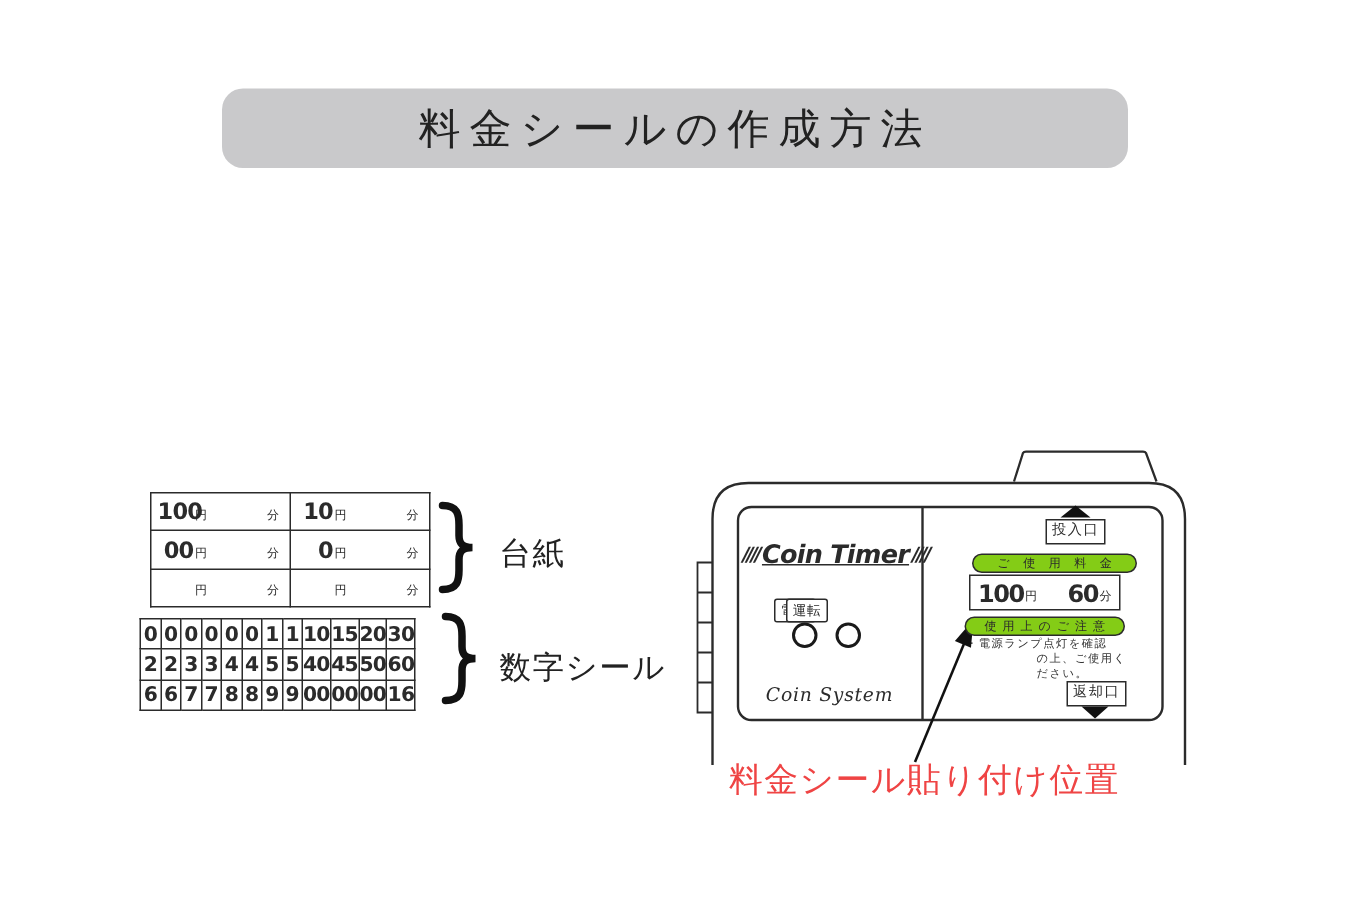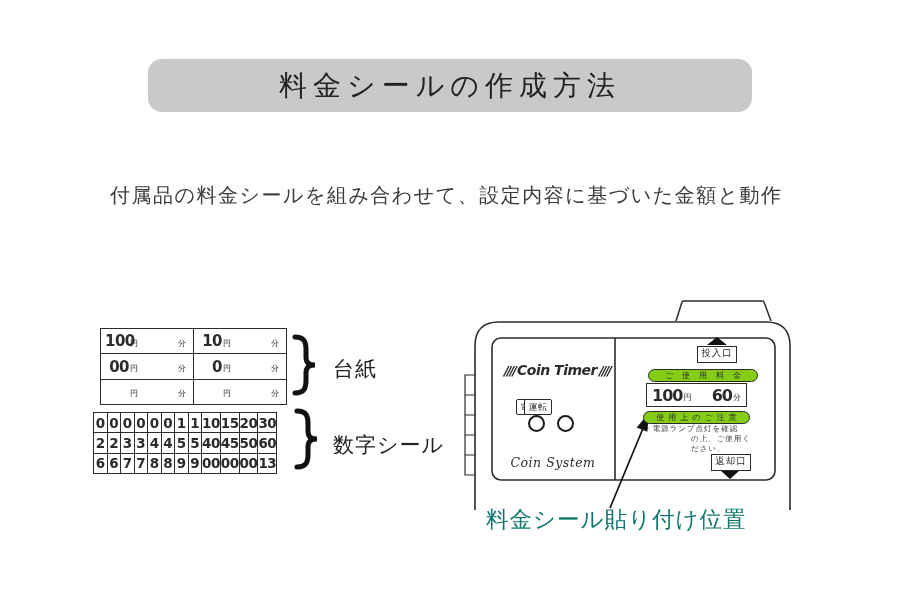--- a/index.html
+++ b/index.html
@@ -33,21 +33,21 @@
   .brace{position:absolute;}
   .side-label{position:absolute;font-size:21px;letter-spacing:1px;color:#222;}
   .label-daishi{left:333px;top:355px;}
   .label-digits{left:333px;top:431px;}
   
   .device-svg{position:absolute;left:455px;top:295px;}
   
   .logo{position:absolute;left:496px;top:360px;width:122px;height:20px;
     display:flex;align-items:center;justify-content:center;font-style:italic;}
   .logo .sl{font-size:13px;font-weight:700;letter-spacing:-2px;padding:0 2px;}
-  .logo .nm{font-size:14px;font-weight:800;letter-spacing:-0.5px;white-space:nowrap;}
+  .logo .nm{font-size:17px;font-weight:800;letter-spacing:-0.5px;white-space:nowrap;text-decoration:underline;}
   .panel-btn{position:absolute;width:26px;height:14px;border:1.2px solid #2b2b2b;
     border-radius:2px;display:flex;align-items:center;justify-content:center;
     font-size:9px;letter-spacing:0.5px;background:#fff;}
   .btn-power{left:516px;top:399px;}
   .btn-run{left:524px;top:399px;}
   .lamp{position:absolute;width:13px;height:13px;border:2.6px solid #1a1a1a;
     border-radius:50%;background:#fff;}
   .lamp-1{left:528px;top:415px;}
   .lamp-2{left:557px;top:415px;}
   .brand{position:absolute;left:493px;top:455px;width:120px;text-align:center;
@@ -72,31 +72,30 @@
     border:1.6px solid #2b2b2b;display:flex;align-items:center;padding:0 5px;
     box-sizing:border-box;background:#fff;}
   .fee-amt{font-size:16px;font-weight:600;letter-spacing:-1px;}
   .fee-unit{font-size:8px;margin-left:1px;margin-top:5px;}
   .fee-right{margin-left:auto;}
   .note{position:absolute;left:644px;top:424px;width:110px;font-size:7.5px;
     line-height:10px;letter-spacing:1px;color:#333;}
   .note .l2{padding-left:5px;margin-left:42px;}
   
   .caption{position:absolute;left:486px;top:504px;font-size:22.5px;
-    letter-spacing:1px;color:#0f766e;}
+    letter-spacing:1px;color:#ef4444;}
 </style>
 </head>
 <body>
 
 <div class="title-box">
   <span>料金シールの作成方法</span>
 </div>
 
 <div class="intro">
-  <div>付属品の料金シールを組み合わせて、設定内容に基づいた金額と動作</div>
 </div>
 
 <table class="daishi">
   <tbody id="daishi-body">
       <tr>
         <td>
           <div class="dcell">
             <span class="amt">100</span>
             <span class="unit">円</span>
             <span class="minu">分</span>
@@ -194,21 +193,21 @@
         <td>6</td>
         <td>7</td>
         <td>7</td>
         <td>8</td>
         <td>8</td>
         <td>9</td>
         <td>9</td>
         <td>00</td>
         <td>00</td>
         <td>00</td>
-        <td>13</td>
+        <td>16</td>
       </tr>
     </tbody>
 </table>
 
 <svg class="brace" style="left:292px;top:334px" width="26" height="62" viewBox="0 0 26 62">
   <path d="M3,3 C13,3 14,9 14,16 L14,23 C14,29 17,31 23,31 C17,31 14,33 14,39 L14,46 C14,53 13,59 3,59" fill="none" stroke="#111" stroke-width="5" stroke-linecap="round"></path>
 </svg>
 <div class="side-label label-daishi">台紙</div>
 
 <svg class="brace" style="left:294px;top:408px" width="26" height="62" viewBox="0 0 26 62">

